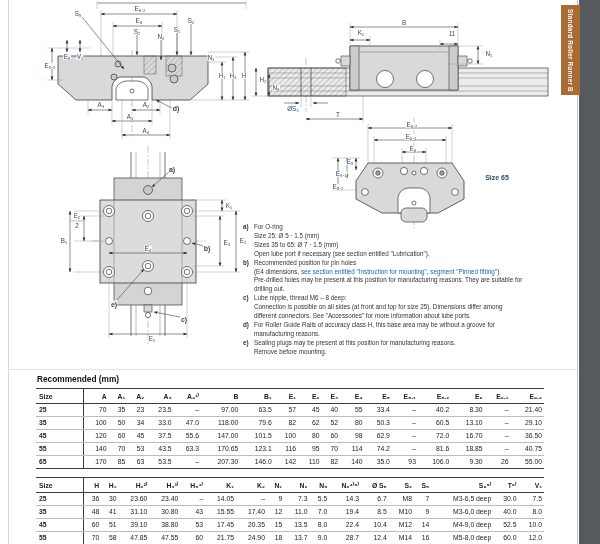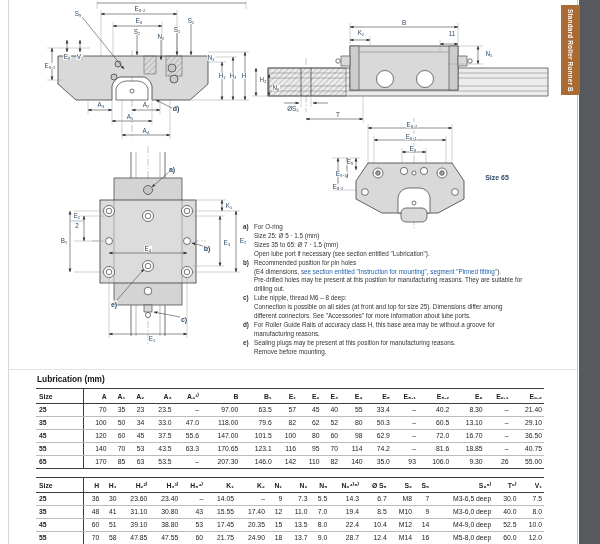--- a/index.html
+++ b/index.html
@@ -321,21 +321,21 @@
     </div>
     <div class="note">
       <span class="note-label">e)</span>
       <span class="note-body">
         <div class="note-line"><span>Sealing plugs may be present at this position for manufacturing reasons.</span></div>
         <div class="note-line"><span>Remove before mounting.</span></div>
       </span>
     </div>
   </div>
 <div class="divider"></div>
-<div class="dims-heading">Lubrication (mm)</div>
+<div class="dims-heading">Recommended (mm)</div>
 <table class="tbl" id="table1">
     <thead>
       <tr>
         <th>Size</th>
         <th>A</th>
         <th>A₁</th>
         <th>A₂</th>
         <th>A₃</th>
         <th>A₄¹⁾</th>
         <th>B</th>

